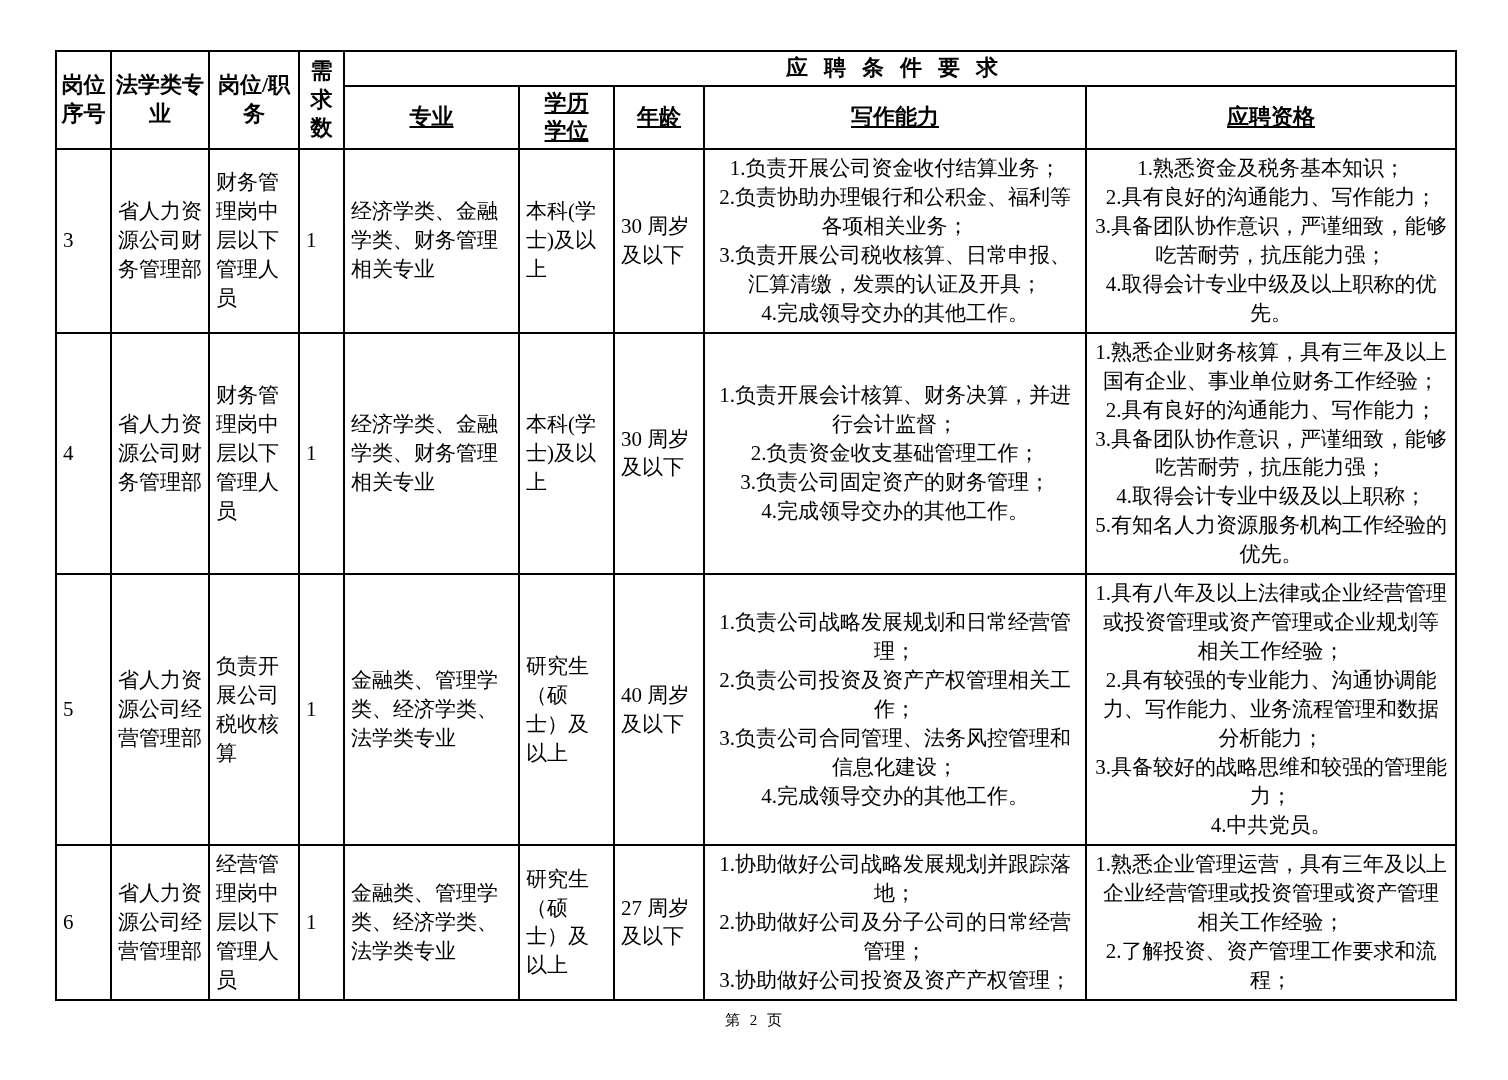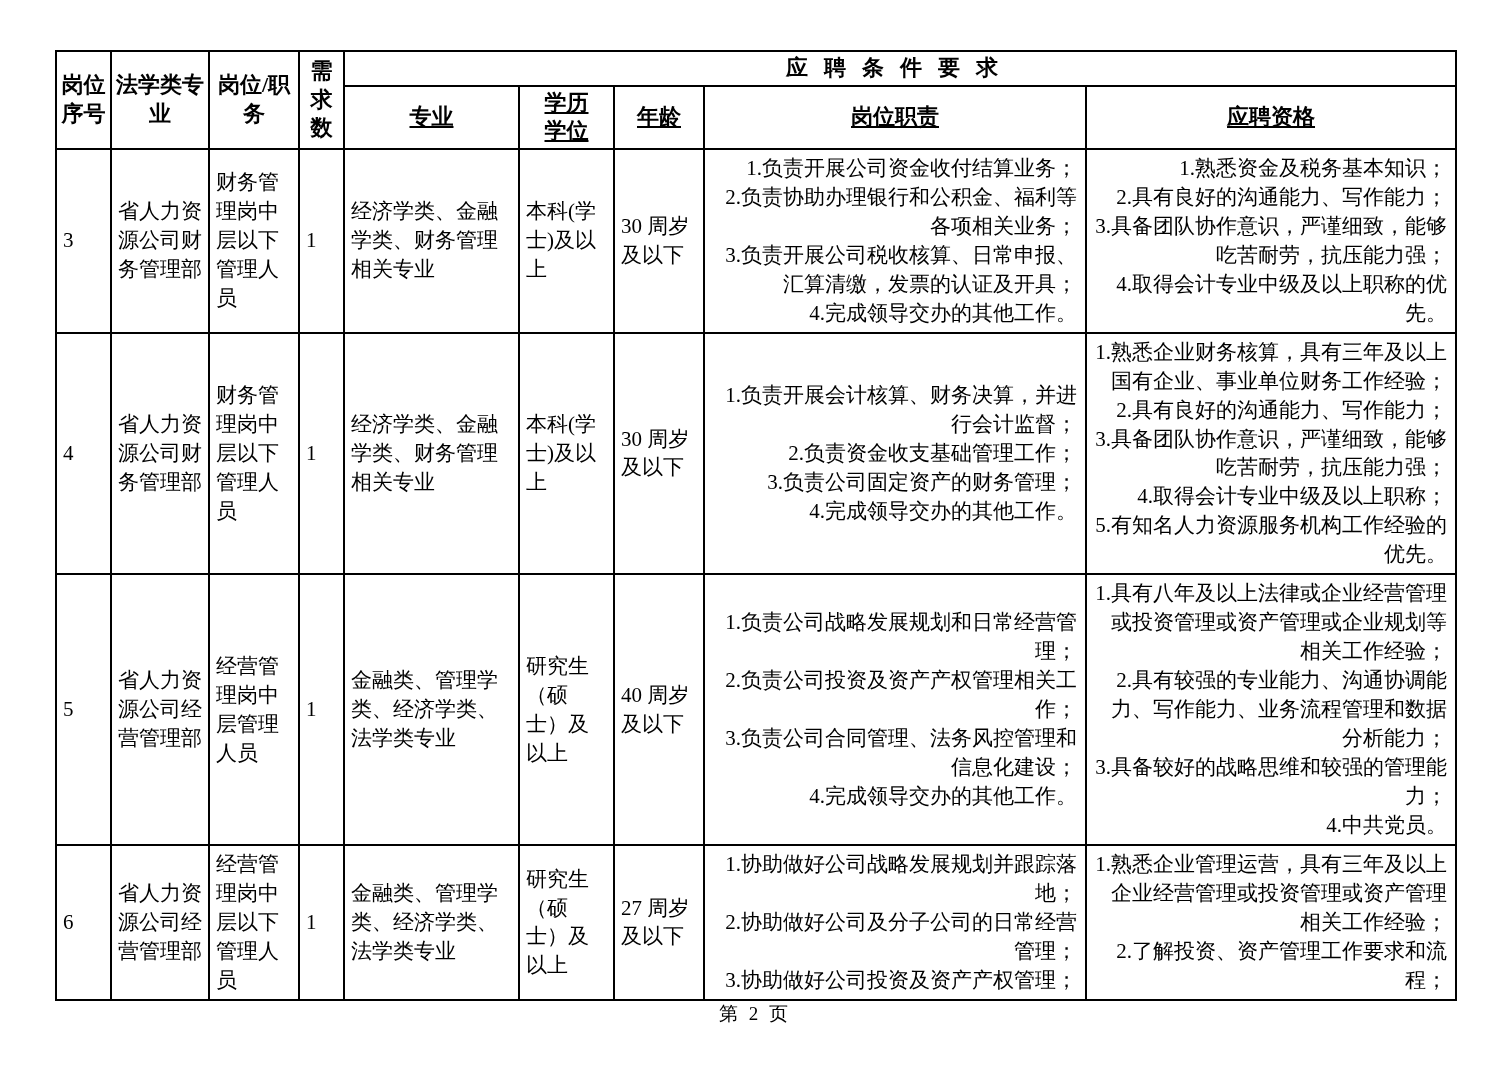--- a/index.html
+++ b/index.html
@@ -35,34 +35,34 @@
     margin-top: 36px;
   }
 
   .recruit td {
     font-size: 21px;
     line-height: 1.38;
     vertical-align: middle;
     padding: 4px 8px;
   }
   td.center { text-align: left; padding: 4px 6px; }
-  td.text { text-align: right; white-space: pre-line; }
+  td.text { text-align: center; white-space: pre-line; }
 
   tr.hr1 { height: 34px; }
   tr.hr2 { height: 55px; text-decoration: underline; }
   tr.row-0 { height: 175px; }
   tr.row-1 { height: 230px; }
   tr.row-2 { height: 265px; }
   tr.row-3 { height: 145px; }
 
   .footer {
     width: 1400px;
     text-align: center;
-    margin-top: 0;
-    font-size: 19px;
+    margin-top: 10px;
+    font-size: 15px;
     letter-spacing: 3px;
   }
 </style>
 </head>
 <body>
 
 <div class="page">
   <table class="recruit">
     <colgroup>
       <col style="width:55px">
@@ -81,21 +81,21 @@
         <th rowspan="2">法学类专业</th>
         <th rowspan="2">岗位/职务</th>
         <th rowspan="2">需求数</th>
         <th colspan="5" class="group-th">应聘条件要求</th>
       </tr>
       <tr class="hr2">
         <th>专业</th>
         <th>学历
 学位</th>
         <th>年龄</th>
-        <th>岗位职责</th>
+        <th>写作能力</th>
         <th>应聘资格</th>
       </tr>
     </thead>
     <tbody>
       <tr class="row-0">
         <td class="center">3</td>
         <td class="center">省人力资源公司财务管理部</td>
         <td class="center">财务管理岗中层以下管理人员</td>
         <td class="center">1</td>
         <td class="center">经济学类、金融学类、财务管理相关专业</td>
@@ -124,21 +124,21 @@
 4.完成领导交办的其他工作。</td>
         <td class="text">1.熟悉企业财务核算，具有三年及以上国有企业、事业单位财务工作经验；
 2.具有良好的沟通能力、写作能力；
 3.具备团队协作意识，严谨细致，能够吃苦耐劳，抗压能力强；
 4.取得会计专业中级及以上职称；
 5.有知名人力资源服务机构工作经验的优先。</td>
       </tr>
       <tr class="row-2">
         <td class="center">5</td>
         <td class="center">省人力资源公司经营管理部</td>
-        <td class="center">经营管理岗中层管理人员</td>
+        <td class="center">负责开展公司税收核算</td>
         <td class="center">1</td>
         <td class="center">金融类、管理学类、经济学类、法学类专业</td>
         <td class="center">研究生（硕士）及以上</td>
         <td class="center">40 周岁及以下</td>
         <td class="text">1.负责公司战略发展规划和日常经营管理；
 2.负责公司投资及资产产权管理相关工作；
 3.负责公司合同管理、法务风控管理和信息化建设；
 4.完成领导交办的其他工作。</td>
         <td class="text">1.具有八年及以上法律或企业经营管理或投资管理或资产管理或企业规划等相关工作经验；
 2.具有较强的专业能力、沟通协调能力、写作能力、业务流程管理和数据分析能力；

